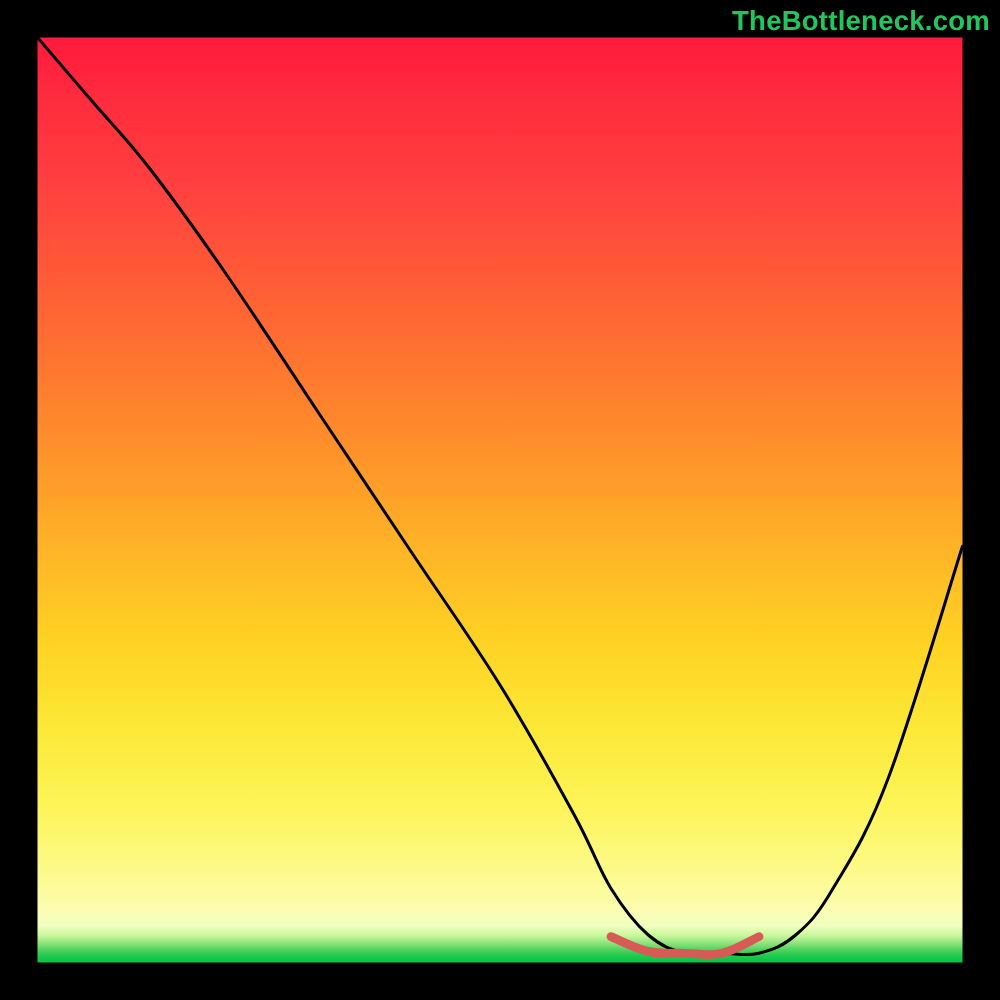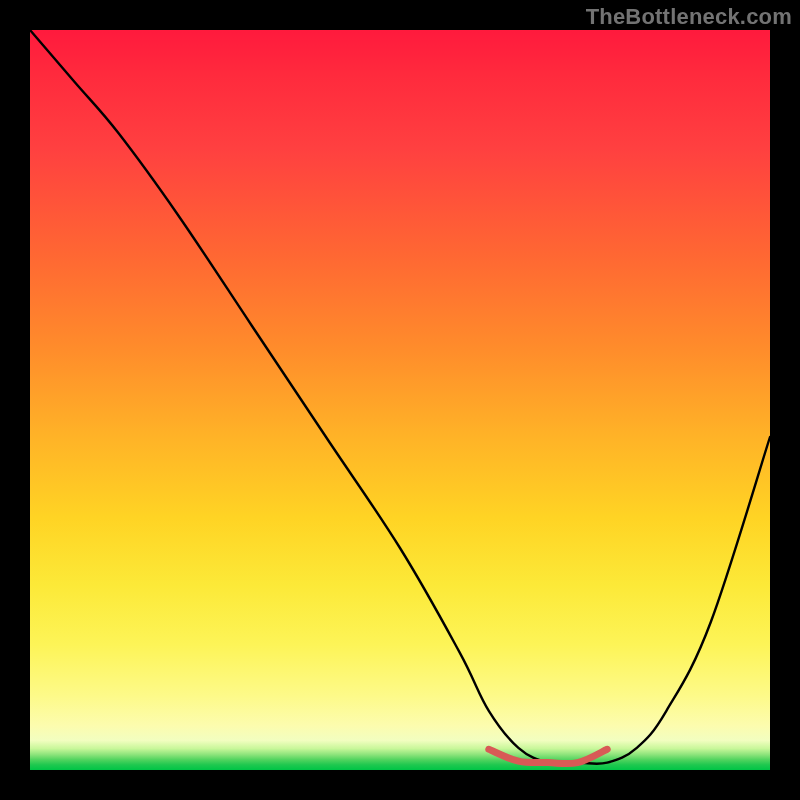--- a/index.html
+++ b/index.html
@@ -52,21 +52,21 @@
     left: 0;
     top: 0;
     width: 740px;
     height: 740px;
     overflow: visible;
   }
   .attribution {
     position: absolute;
     top: 4px;
     right: 8px;
-    color: #737373;
+    color: #22c55e;
     font-size: 22px;
     font-weight: 600;
     letter-spacing: 0.2px;
     user-select: none;
   }
 </style>
 </head>
 <body>
 
 <div class="frame">

